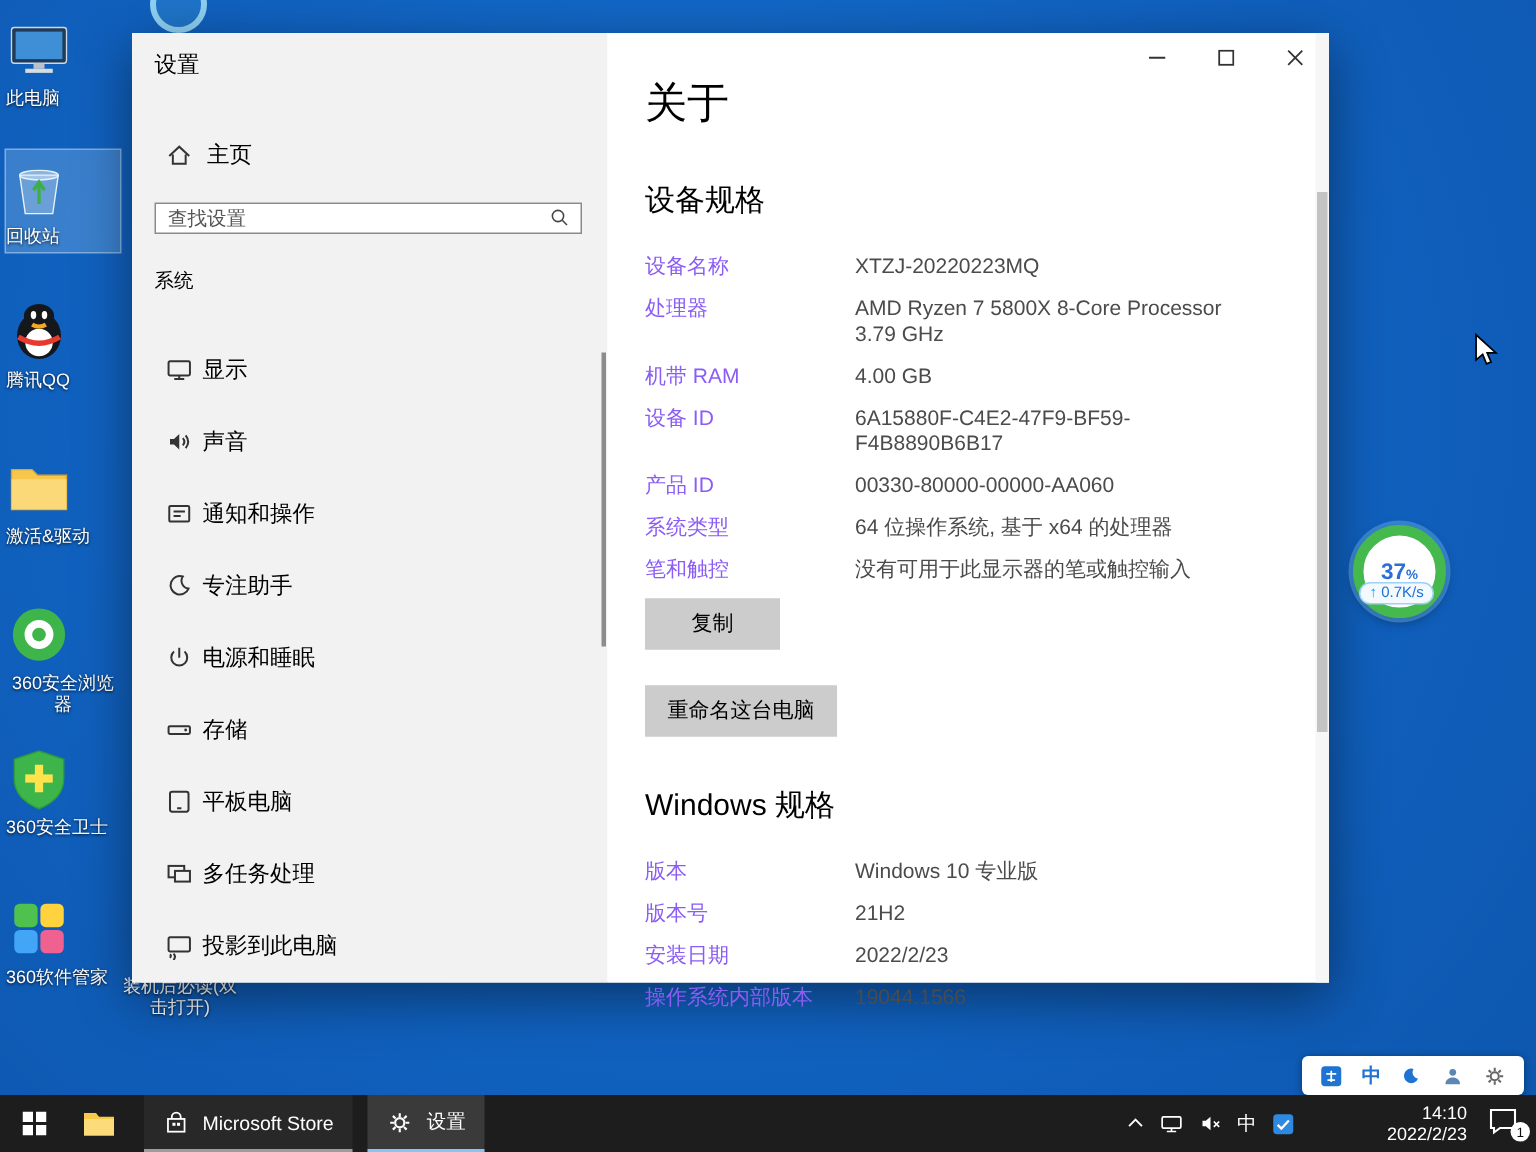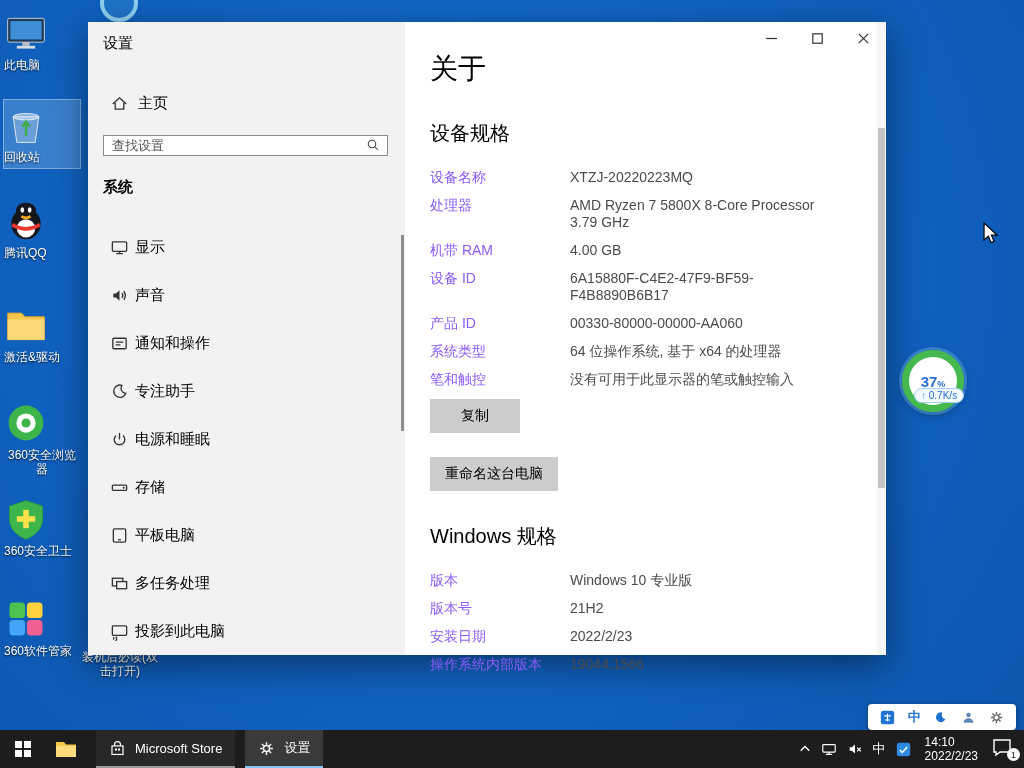--- a/index.html
+++ b/index.html
@@ -21,21 +21,21 @@
   
   .window { position:absolute; left:88px; top:22px; width:798px; height:633px; z-index:5;
     display:flex; background:#fff; box-shadow:0 10px 34px rgba(0,0,0,.45); }
   .pane-left { width:317px; background:#f2f2f2; position:relative; padding-top:12px; flex-shrink:0; }
   .app-title { padding-left:15px; font-size:15px; color:#000; }
   .nav-home { margin-top:30px; height:40px; display:flex; align-items:center; padding-left:22px; gap:9px; font-size:15px; cursor:pointer; }
   .search-box { margin:12px 17px 0 15px; height:21px; background:#fff; border:1px solid #8a8a8a; display:flex; align-items:center; }
   .search-box input { flex:1; border:none; outline:none; font-size:13px; padding:0 8px; color:#333; background:transparent; font-family:inherit; }
   .search-box input::placeholder { color:#555; opacity:1; }
   .search-glyph { width:28px; display:flex; justify-content:center; }
-  .nav-section { margin:22px 0 0 15px; font-size:15px; font-weight:bold; }
+  .nav-section { margin:22px 0 0 15px; font-size:13px; font-weight:normal; }
   .nav-list { margin-top:26px; }
   .nav-item { height:48px; display:flex; align-items:center; padding-left:22px; gap:6px; font-size:15px; cursor:pointer;text-align:right; }
   .nav-item svg, .nav-home svg { width:19px; height:19px; flex-shrink:0; }
   .pane-scrollbar { position:absolute; right:1px; top:213px; width:3px; height:196px; background:#8c8c8c; }
 
   .pane-right { flex:1; position:relative; background:#fff; }
   .win-controls { position:absolute; top:0; right:0; display:flex; z-index:3; }
   .ctrl { width:46px; height:32px; display:flex; align-items:center; justify-content:center; cursor:pointer; background:transparent; border:none; }
 
   .content { padding:28px 56px 0 25px; }
@@ -53,21 +53,21 @@
   .main-scroll { position:absolute; right:0; top:0; width:9px; height:100%; background:#f6f6f6; }
   .main-thumb { position:absolute; top:106px; right:1px; width:7px; height:360px; background:#c3c3c3; cursor:pointer; }
 
   
   .widget { position:absolute; left:902px; top:350px; z-index:7; width:64px; height:64px; }
   .widget-ring { width:62px; height:62px; border-radius:50%; border:7px solid #45b84e; background:#fff;
     box-shadow:0 0 0 3px rgba(130,200,250,.35), 0 3px 8px rgba(0,0,0,.35);
     display:flex; align-items:center; justify-content:center; cursor:pointer; }
   .widget-pct { font-size:15px; font-weight:bold; color:#2a6fd4; }
   .widget-pct .sign { font-size:9px; }
-  .widget-speed { position:absolute; left:12px; top:38px; background:#f2f9ff; border:1px solid #9fd0f5; border-radius:9px;
+  .widget-speed { position:absolute; left:4px; top:38px; background:#f2f9ff; border:1px solid #9fd0f5; border-radius:9px;
     font-size:10px; color:#1f6fd0; padding:1px 6px; white-space:nowrap; }
   .widget-speed .arrow { color:#2a9df4; }
 
   
   .ime-bar { position:absolute; left:868px; top:704px; width:148px; height:26px; z-index:8;
     background:#fff; border-radius:4px; box-shadow:0 1px 5px rgba(0,0,0,.4);
     display:flex; align-items:center; justify-content:space-around; padding:0 6px; }
   .ime-mode { color:#1f73d2; font-size:13px; font-weight:bold; cursor:pointer; }
   .ime-bar svg { width:15px; height:15px; cursor:pointer; }
 
@@ -77,21 +77,21 @@
   .tb-btn { display:flex; align-items:center; justify-content:center; cursor:pointer; }
   .tb-start { width:46px; }
   .tb-explorer { width:40px; }
   .tb-app { display:flex; align-items:center; gap:9px; padding:0 13px; font-size:13px; cursor:pointer; margin-left:10px; }
   .tb-app.store { background:rgba(255,255,255,.05); border-bottom:2px solid #9c9c9c; }
   .tb-app.active { background:rgba(255,255,255,.13); border-bottom:2px solid #85c5f1; }
   .tb-spacer { flex:1; }
   .tray { display:flex; align-items:center; gap:10px; padding-right:8px; }
   .tray-item { display:flex; align-items:center; justify-content:center; cursor:pointer; height:100%; }
   .tray-lang { font-size:13px; }
-  .tray-clock { font-size:12px; line-height:14px; cursor:pointer; padding:0 4px; }
+  .tray-clock { text-align:right; font-size:12px; line-height:14px; cursor:pointer; padding:0 4px;margin-left:48px; }
   .notif { position:relative; width:24px; height:22px; cursor:pointer; }
   .notif-badge { position:absolute; right:-4px; bottom:-1px; width:13px; height:13px; border-radius:50%;
     background:#fff; color:#111; font-size:9px; display:flex; align-items:center; justify-content:center; }
 
   .cursor { position:absolute; left:982px; top:222px; z-index:20; pointer-events:none; }
 </style>
 </head>
 <body>
 
 <div class="dicon" style="top:8px">

